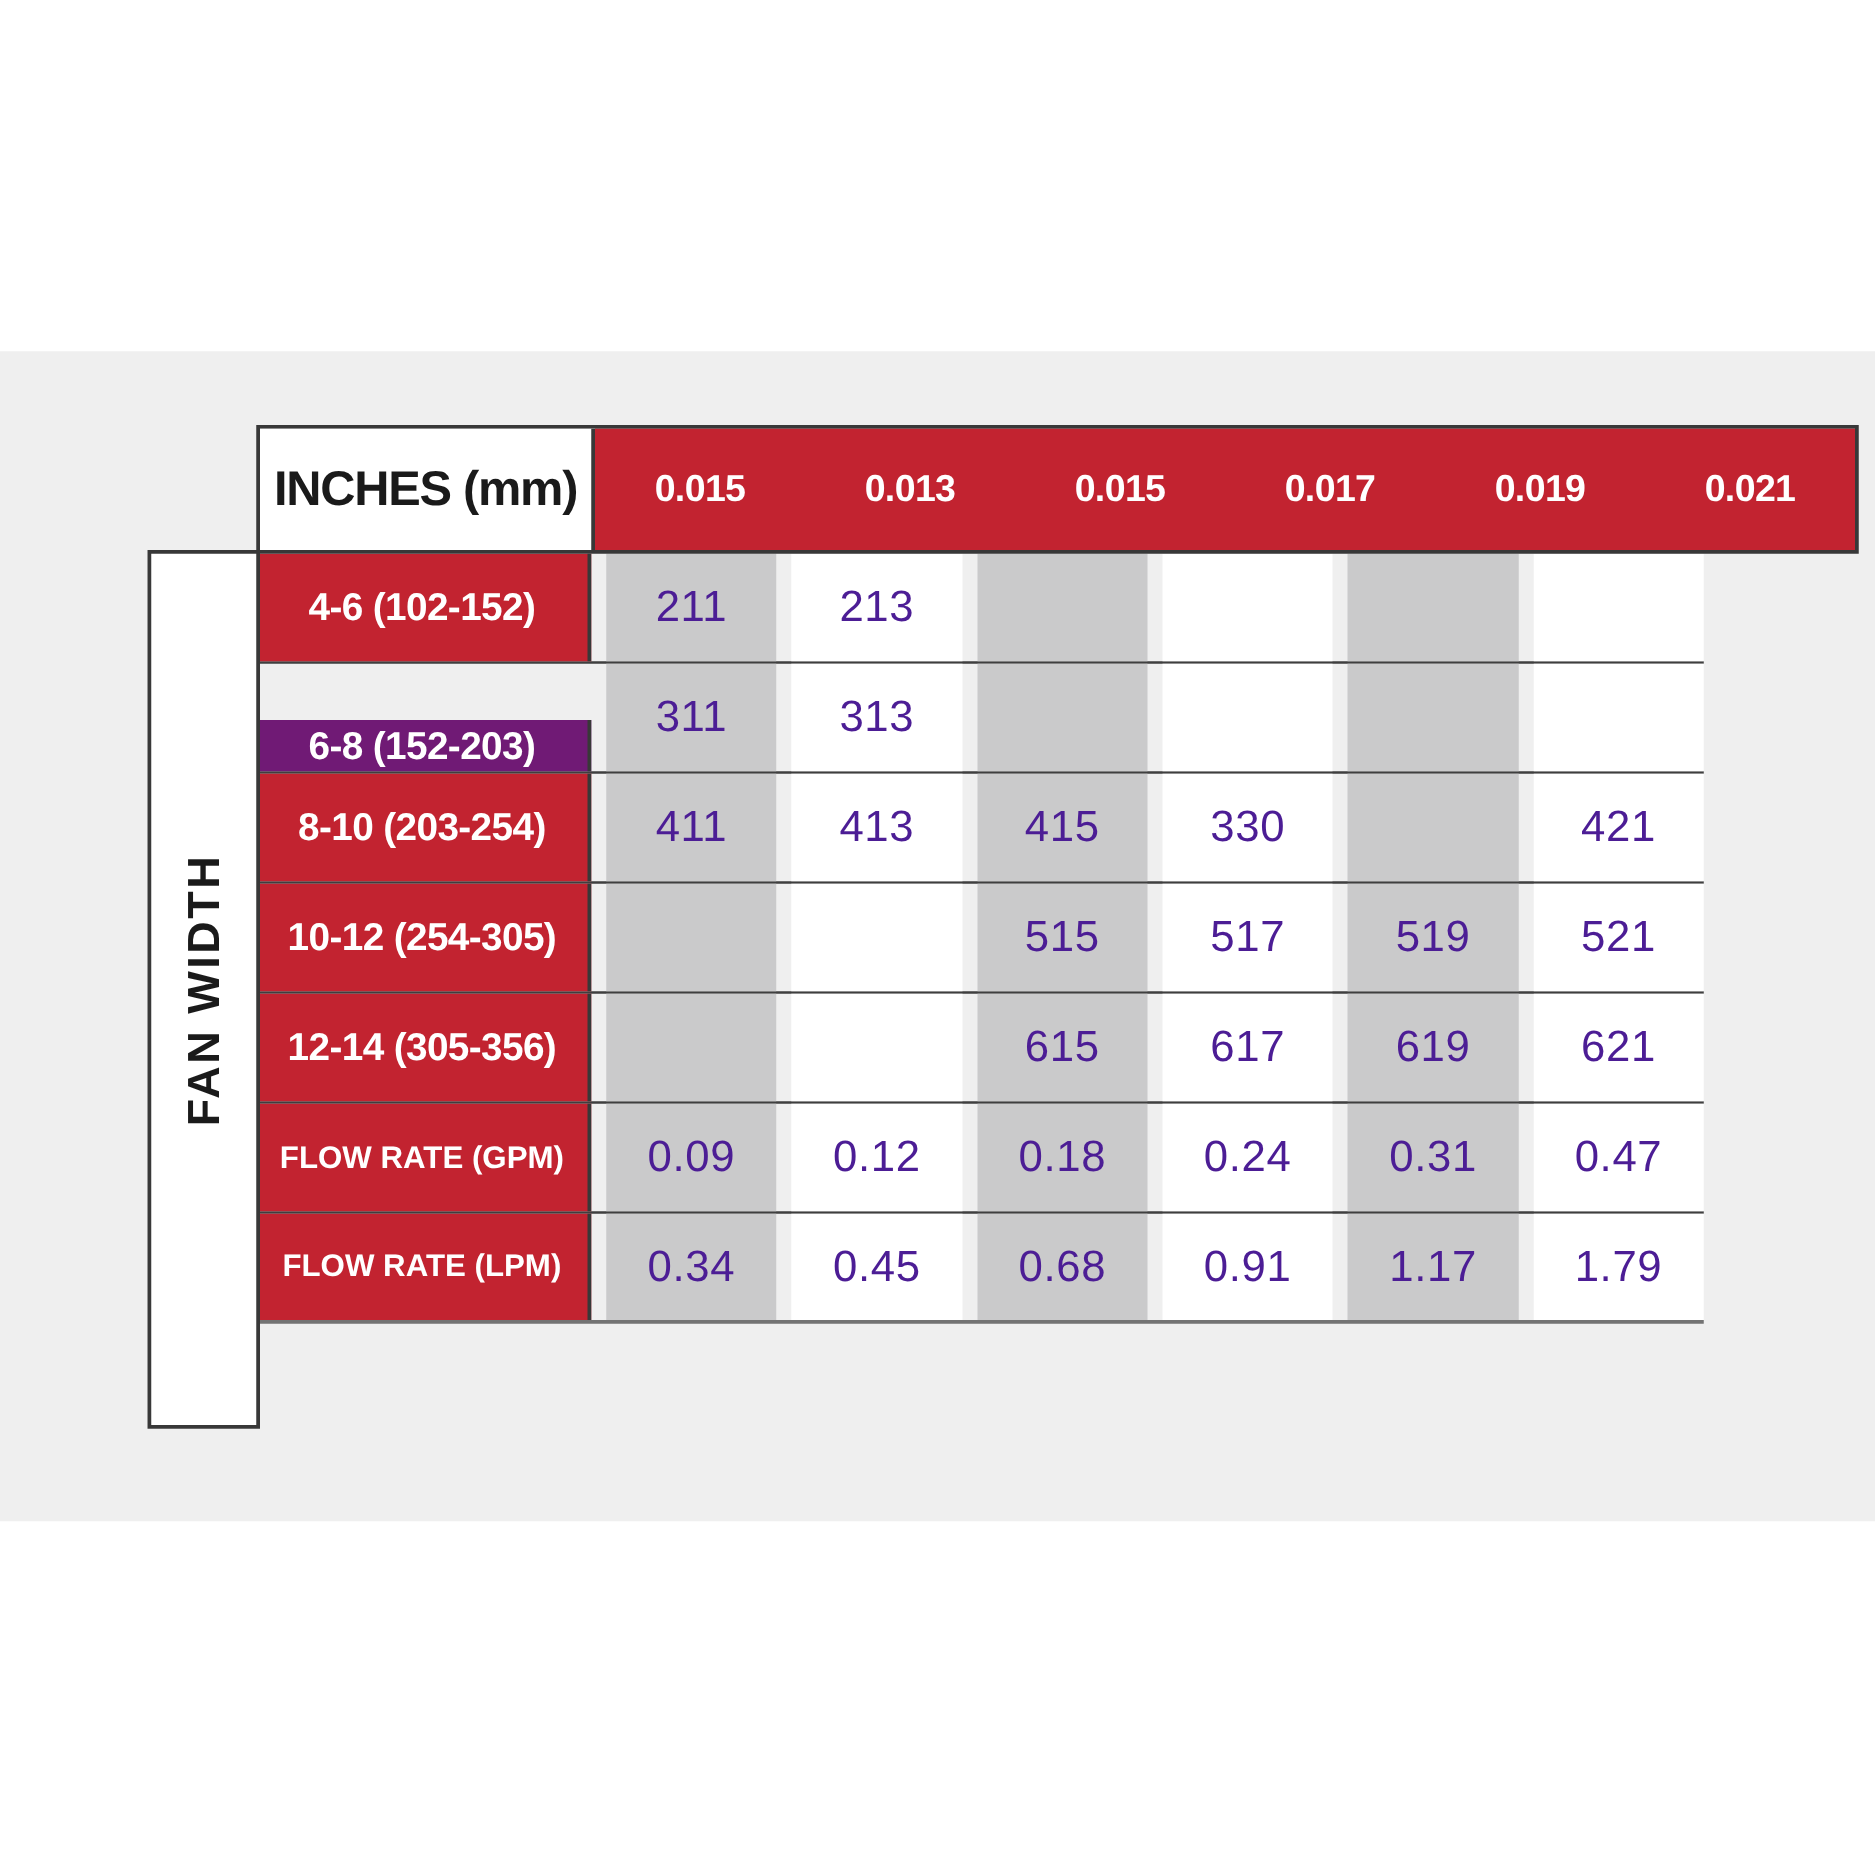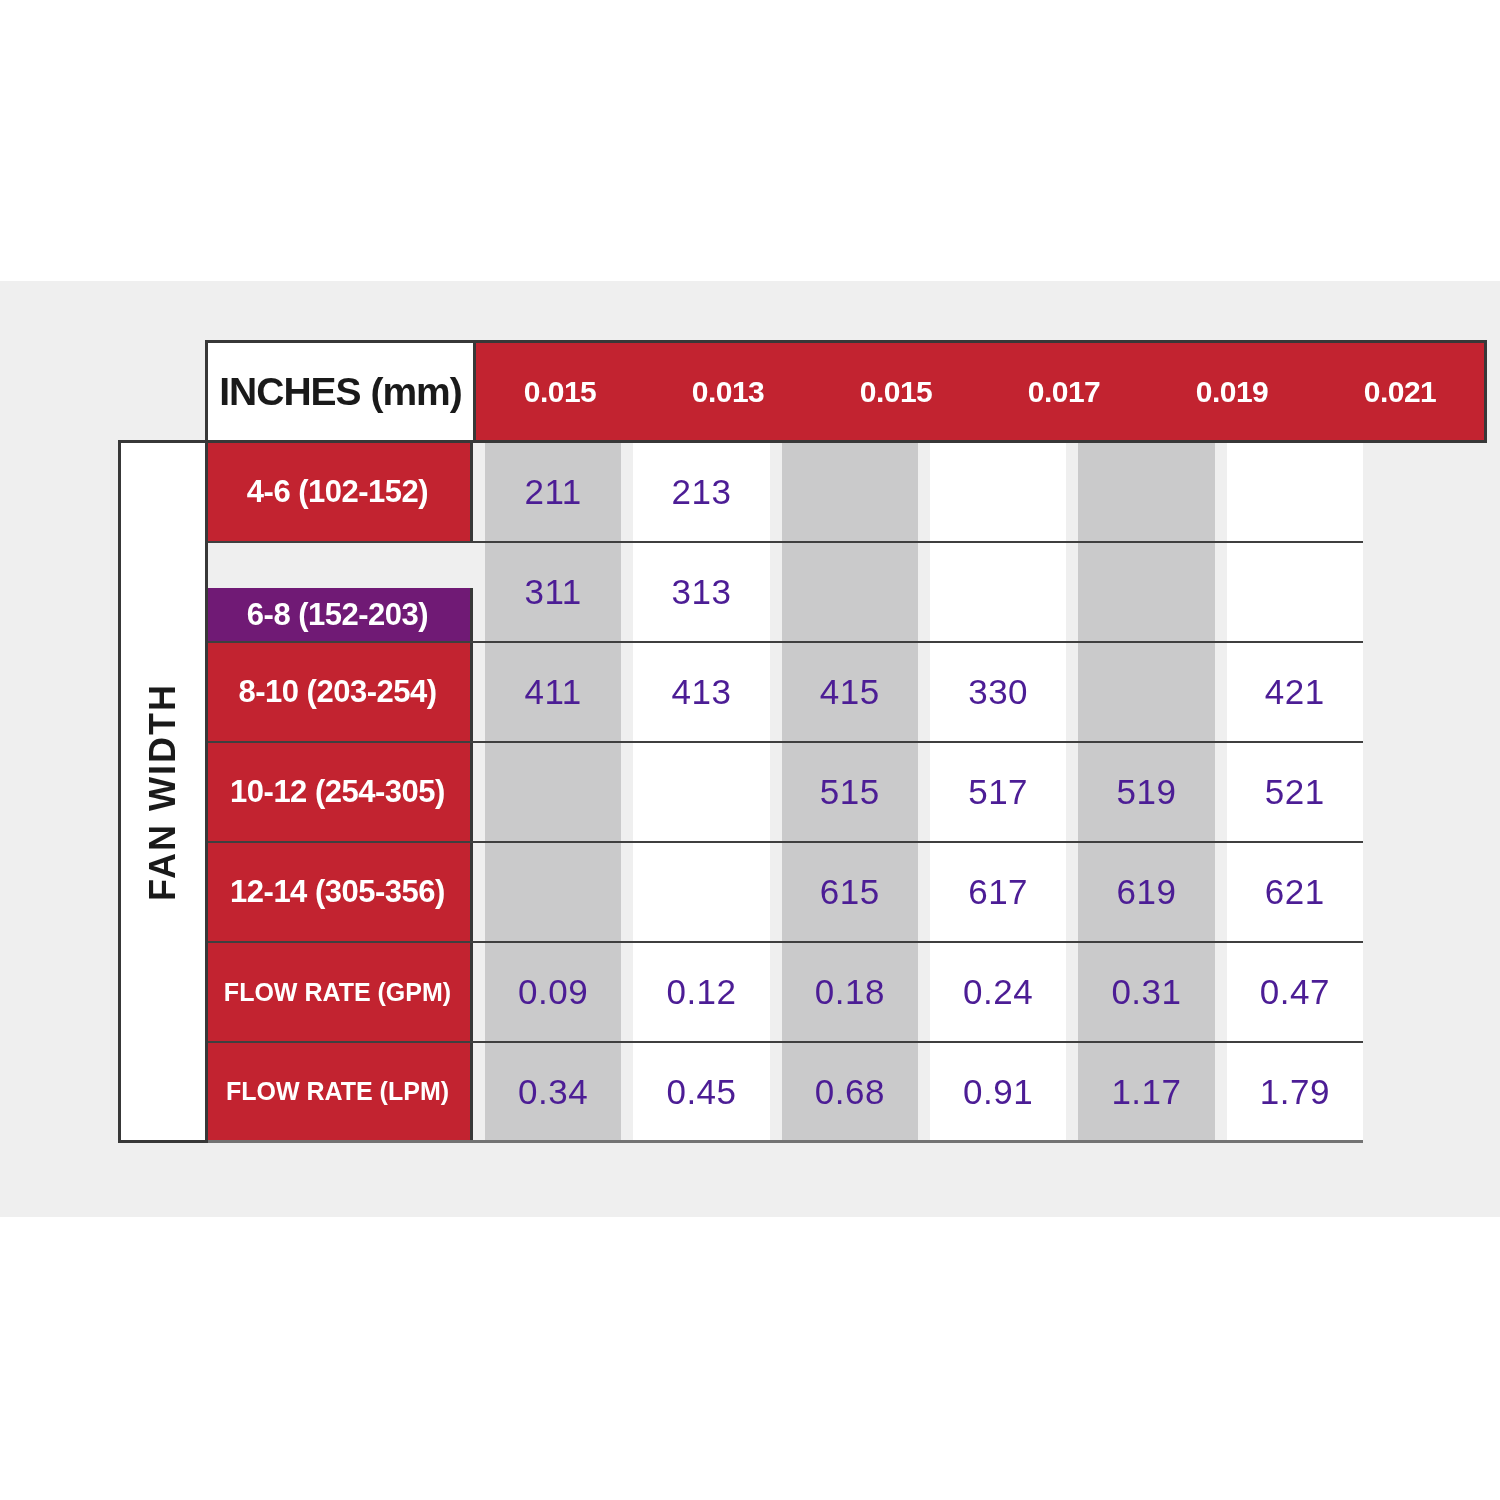--- a/index.html
+++ b/index.html
@@ -68,21 +68,21 @@
   }
   
   .rows {
     position: absolute;
     left: 205px; top: 443px;
     width: 1158px;
     z-index: 2;
   }
   .trow {
     display: flex;
-    height: 100px;
+    height: 88px;
     border-bottom: 2px solid #3f3f3f;
     gap: 12px;
   }
   .trow.last { border-bottom: 3px solid #737373; }
   .rlabel {
     width: 268px;
     border-right: 3px solid #383838;
     display: flex; align-items: center; justify-content: center;
     color: #ffffff;
     font-weight: bold;

